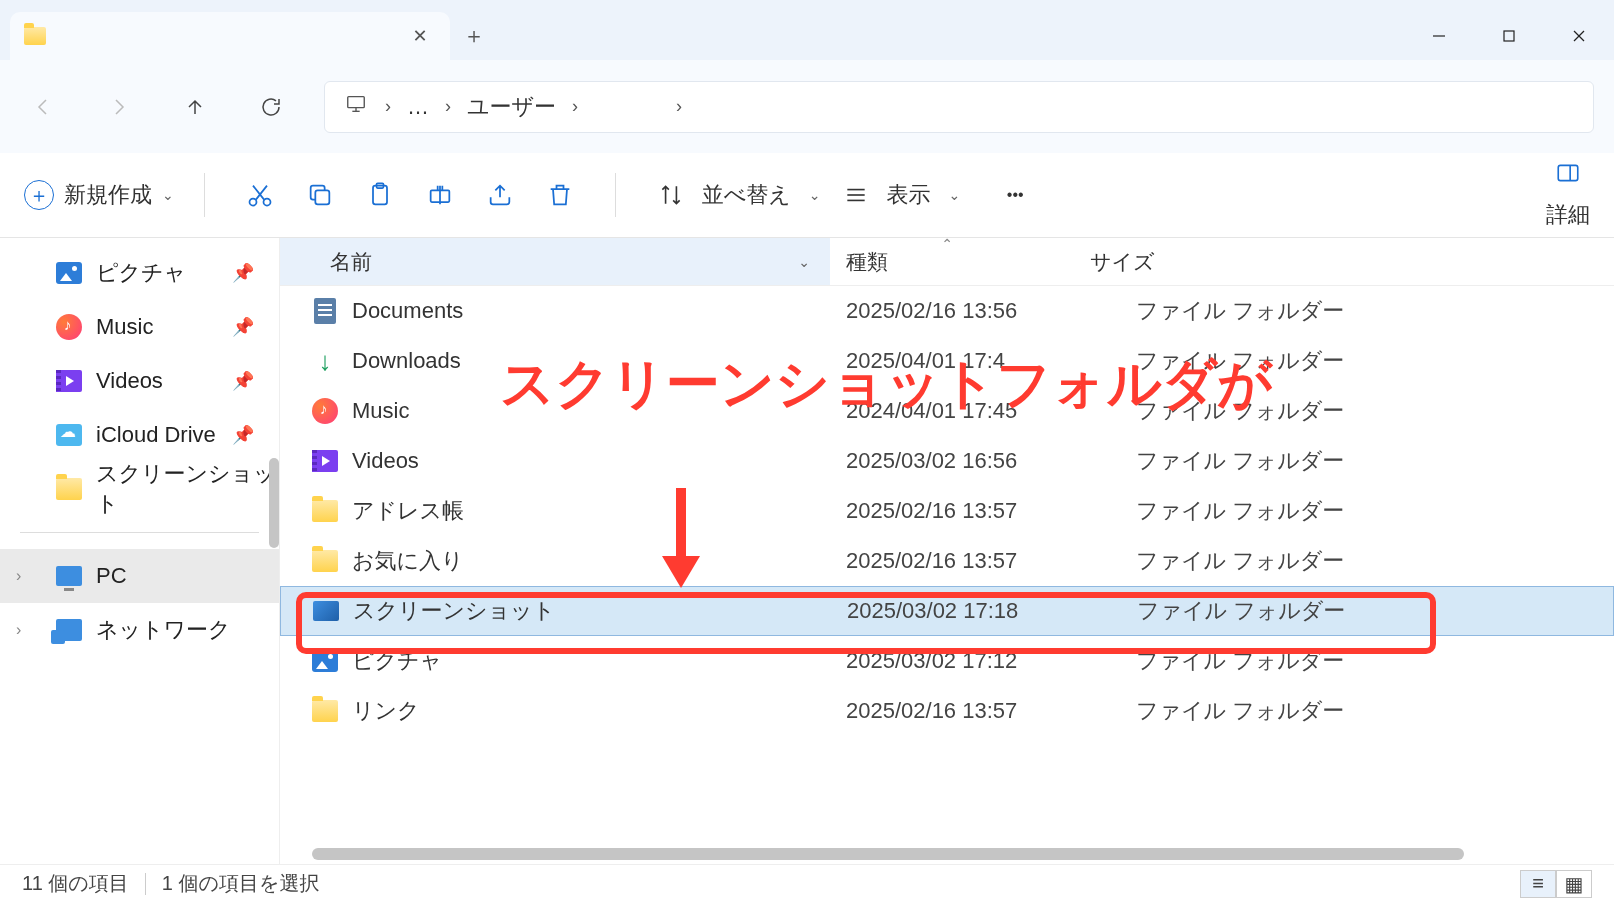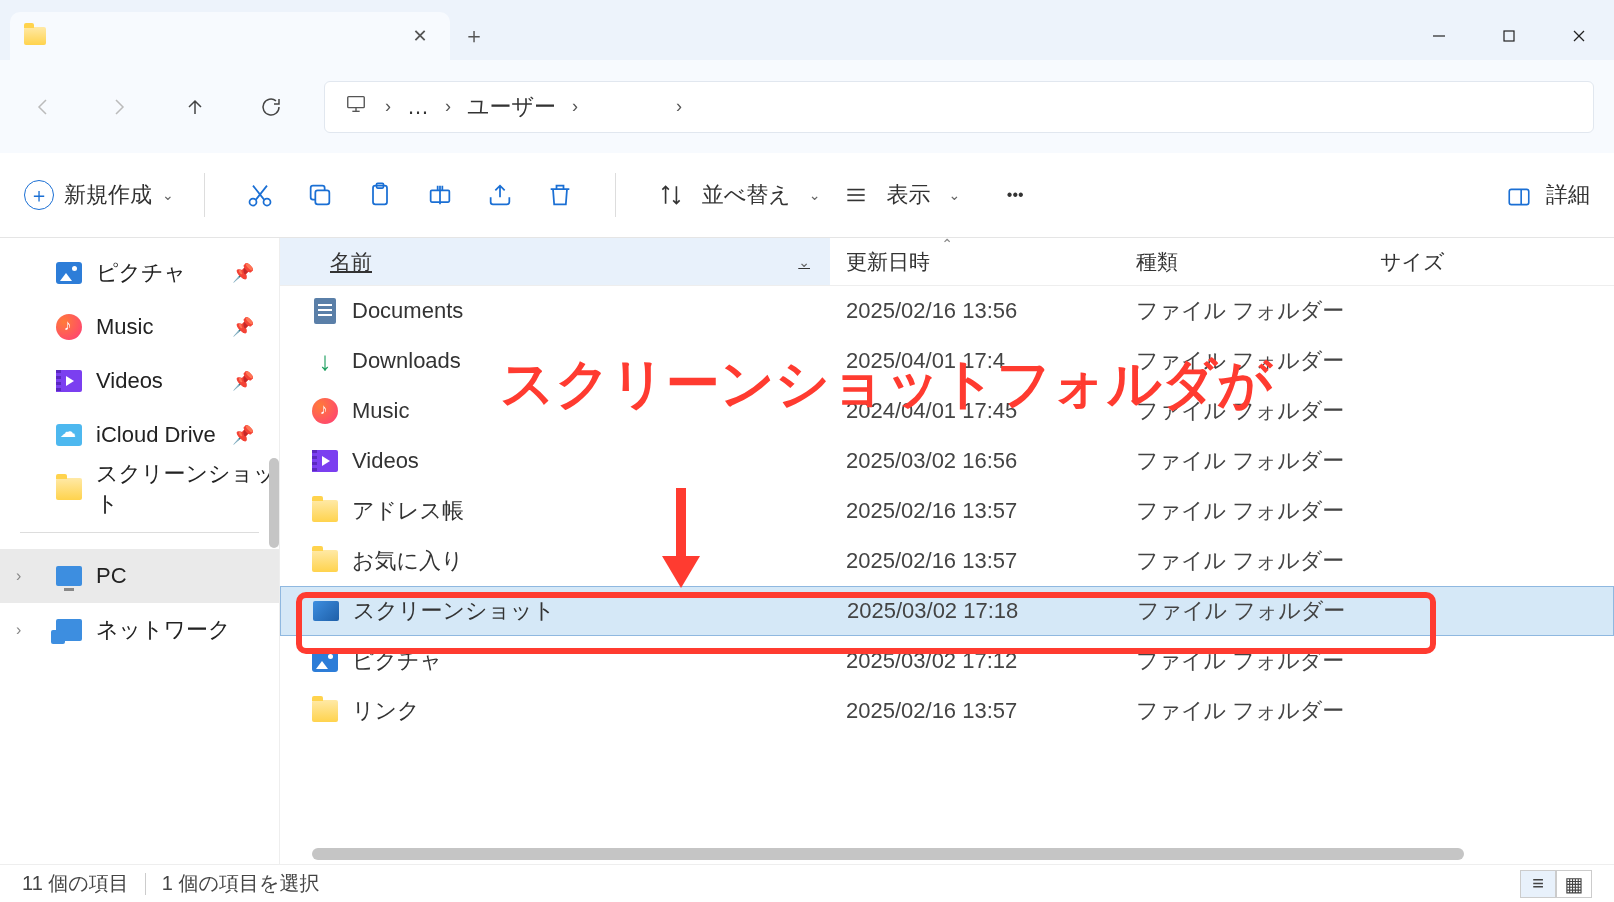--- a/index.html
+++ b/index.html
@@ -30,39 +30,39 @@
 
 
 .toolbar { background:#fff;height:85px;border-bottom:1px solid #e5e5e5;display:flex;align-items:center;padding:0 24px;gap:10px;}
 .tb-new { display:flex;align-items:center;gap:10px;color:#333;font-size:22px;}
 .tb-new-icon { width:30px;height:30px;border:1.5px solid #1a6fd4;border-radius:50%;display:flex;align-items:center;justify-content:center;color:#1a6fd4;font-size:20px;}
 .tb-sep { width:1px;height:44px;background:#ddd;margin:0 20px;}
 .tb-btn { width:50px;height:50px;display:flex;align-items:center;justify-content:center;color:#1a6fd4;}
 .tb-btn svg{width:28px;height:28px;stroke:currentColor;fill:none;stroke-width:1.5;}
 .tb-action { display:flex;align-items:center;gap:18px;color:#333;font-size:22px;margin-left:12px;}
 .tb-action svg { width:26px;height:26px;stroke:#333;fill:none;stroke-width:1.5;}
-.tb-right{margin-left:auto;display:flex;align-items:flex-end;gap:14px;color:#333;font-size:22px;}
+.tb-right{margin-left:auto;display:flex;align-items:center;gap:14px;color:#333;font-size:22px;flex-direction:column;}
 .tb-right svg{width:26px;height:26px;stroke:#1a6fd4;fill:none;stroke-width:1.5;}
 
 
 .main { display:flex; height: calc(902px - 60px - 93px - 85px - 38px); background:#fff; }
 .sidebar { width: 280px; border-right: 1px solid #eee; padding-top:8px; position:relative; display:flex;flex-direction:column;}
 .side-item { height:54px;display:flex;align-items:center;padding-left:56px;gap:14px;font-size:22px;color:#222;position:relative;}
 .side-item .pin{position:absolute;right:24px;color:#888;font-size:18px;}
 .side-item.sel { background:#eaeaea; }
 .side-item .expand { position:absolute;left:16px;color:#888;font-size:16px;}
 .side-divider{height:1px;background:#ddd;margin:16px 20px;}
 .side-scroll{position:absolute;right:0;top:220px;width:10px;height:90px;background:#c5c5c5;border-radius:5px;}
 .icon-box{width:26px;height:26px;display:flex;align-items:center;justify-content:center;flex-shrink:0;}
 
 
 .content { flex:1; display:flex;flex-direction:column;position:relative;}
 .col-headers { height:48px;display:flex;align-items:center;border-bottom:1px solid #eee;font-size:21px;color:#333;position:relative;}
 .col-headers .caret-up{position:absolute;left:50%;top:-2px;transform:translateX(-50%);color:#888;font-size:14px;}
-.col-name{width:550px;padding-left:50px;display:flex;align-items:center;justify-content:space-between;padding-right:20px;background:#e8f1fb;height:100%;text-decoration:underline;}
+.col-name{width:550px;padding-left:50px;display:flex;align-items:center;justify-content:space-between;padding-right:20px;background:#e8f1fb;height:100%;}
 .col-date{width:290px;padding-left:16px;}
 .col-type{width:250px;padding-left:16px;}
 .col-size{flex:1;padding-left:10px;}
 .file-list{flex:1;overflow:hidden;}
 .file-row{height:50px;display:flex;align-items:center;font-size:22px;color:#333;}
 .file-row.selected{background:#d5e8f7;border:1px solid #8fb8e0;}
 .fr-name{width:550px;padding-left:32px;display:flex;align-items:center;gap:14px;}
 .fr-date{width:290px;padding-left:16px;color:#444;}
 .fr-type{width:250px;padding-left:16px;color:#444;}
 .file-scroll-h{position:absolute;bottom:4px;left:32px;right:150px;height:12px;background:#c5c5c5;border-radius:6px;}
@@ -295,21 +295,20 @@
     <div class="side-scroll"></div>
   </div>
 
   <div class="content">
     <div class="col-headers">
       <span class="caret-up">⌃</span>
       <div class="col-name">
           <span>名前</span>
           <span class="chev-small">⌄</span>
         </div>
-      <div class="col-date"><span>更新日時</span></div>
       <div class="col-type"><span>種類</span></div>
       <div class="col-size"><span>サイズ</span></div>
     </div>
     <div class="file-list" id="file-list">
         <div class="file-row">
           <div class="fr-name">
             <div class="icon-box">
               <div class="doc-icon"></div>
             </div>
             <span>Documents</span>

